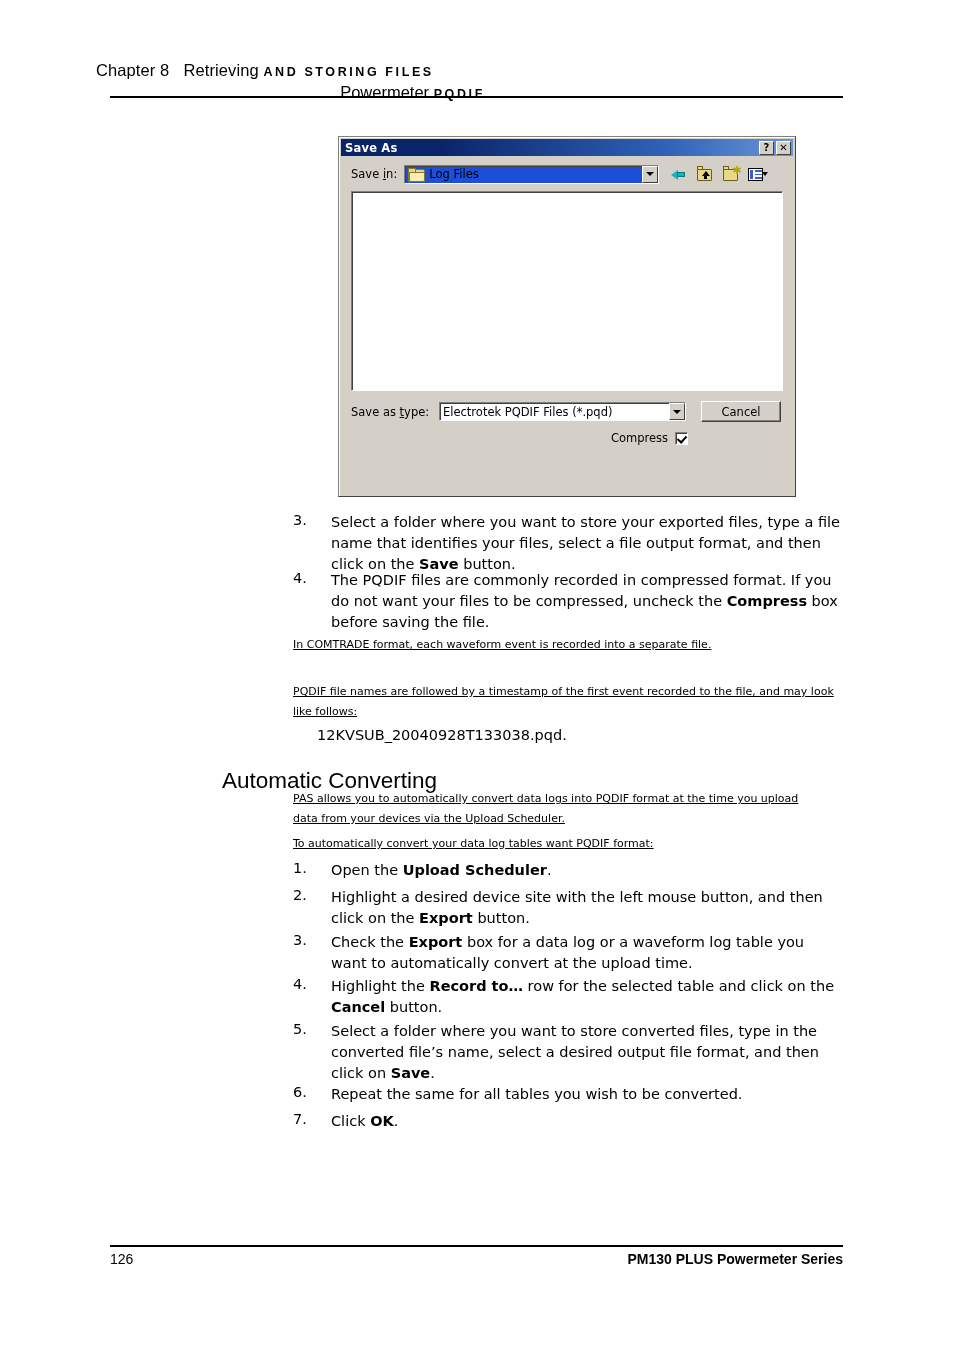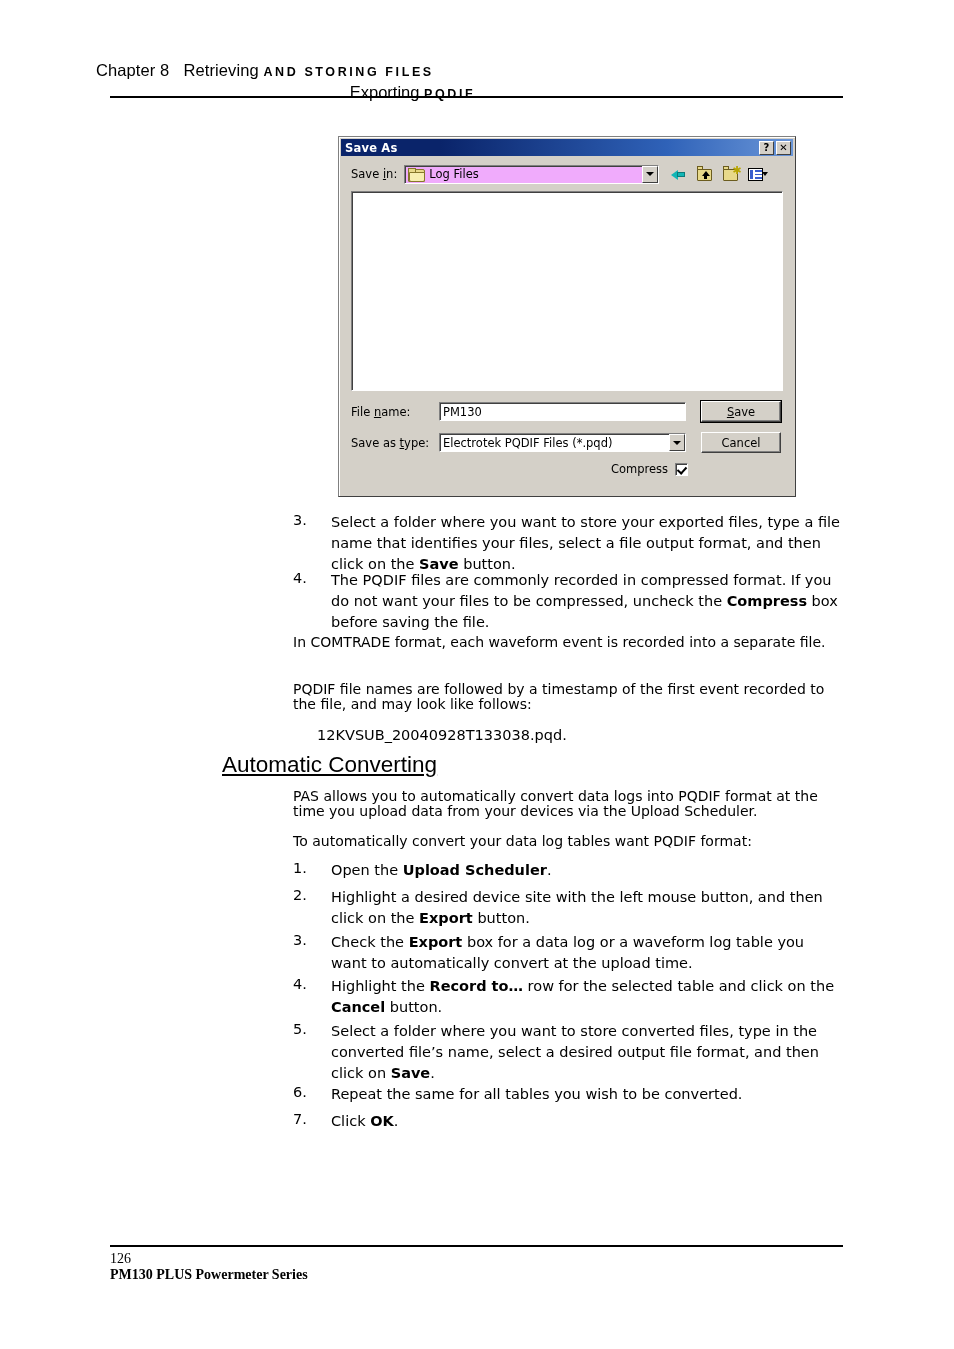--- a/index.html
+++ b/index.html
@@ -110,21 +110,21 @@
     padding: 0 6px 0 12px;
   }
   .savein-label {
     font-size: 11.5px;
     margin-right: 7px;
     white-space: nowrap;
   }
   .savein-combo {
     flex: 1;
     height: 19px;
-    background: #f0abfc;
+    background: #1d4ed8;
     border: 1px solid #808080;
     border-right-color: #ffffff;
     border-bottom-color: #ffffff;
     box-shadow: inset 1px 1px 0 #404040;
     display: flex;
     align-items: center;
     padding-left: 3px;
     box-sizing: border-box;
     max-width: 255px;
   }
@@ -378,22 +378,23 @@
   }
   .li-text {
     font-size: 14.5px;
     line-height: 21px;
     width: 510px;
   }
   .para {
     position: absolute;
     left: 293px;
     width: 540px;
-    font-size: 14px;
-    line-height: 15px;
+    font-size: 11px;
+    line-height: 20px;
+    text-decoration: underline;
   }
   .indent-example {
     position: absolute;
     left: 317px;
     font-size: 14.5px;
   }
   h2.section {
     position: absolute;
     left: 222px;
     margin: 0;
@@ -411,38 +412,37 @@
     height: 2px;
     background: #000;
   }
   .footer {
     position: absolute;
     left: 110px;
     top: 1251px;
     width: 733px;
     display: flex;
     justify-content: space-between;
-    font-family: Liberation Serif, serif;
+    font-family: Liberation Sans, sans-serif;
     font-size: 14px;
-    flex-direction: column;
   }
   .footer-right { font-weight: bold; }
   b { font-weight: bold; }
 </style>
 </head>
 <body>
 
 <div class="page-header">
   <div class="hdr-line1">
     <span>Chapter 8</span>&nbsp;&nbsp;
     <span>Retrieving</span>
     <span class="smallcaps">AND STORING FILES</span>
   </div>
   <div class="hdr-line2">
-    <span>Exporting</span>
+    <span>Powermeter</span>
     <span class="smallcaps">PQDIF</span>
   </div>
 </div>
 <div class="header-rule"></div>
 
 <div class="dialog">
 
   <div class="titlebar">
     <span class="title-text">Save As</span>
     <span class="tb-btn">?</span>
@@ -486,29 +486,20 @@
           <span class="vrow" style="top:5px"></span>
           <span class="vrow" style="top:8.5px"></span>
         </span>
         <span class="view-drop"></span>
       </span>
     </div>
   </div>
 
   <div class="filelist"></div>
 
-  <div class="form-row">
-    <span class="form-label">File <u>n</u>ame:</span>
-    <div class="text-field">
-      <span>PM130</span>
-    </div>
-    <div class="dlg-btn default">
-        <span><u>S</u>ave</span>
-      </div>
-  </div>
 
   <div class="form-row">
     <span class="form-label">Save as <u>t</u>ype:</span>
     <div class="type-combo">
       <span>Electrotek PQDIF Files (*.pqd)</span>
       <span class="combo-arrow">
           <span class="tri-down"></span>
         </span>
     </div>
     <div class="dlg-btn">Cancel</div>
@@ -531,21 +522,21 @@
     <span class="li-num">4.</span>
     <span class="li-text">The PQDIF files are commonly recorded in compressed format. If you do not want your files to be compressed, uncheck the <b>Compress</b> box before saving the file.</span>
   </div>
 
   <div class="para" style="top:635px; width:538px;">In COMTRADE format, each waveform event is recorded into a separate file.</div>
 
   <div class="para" style="top:682px; width:545px;">PQDIF file names are followed by a timestamp of the first event recorded to the file, and may look like follows:</div>
 
   <div class="indent-example" style="top:727px;">12KVSUB_20040928T133038.pqd.</div>
 
-  <h2 class="section" style="top:752px;text-decoration:underline;">Automatic Converting</h2>
+  <h2 class="section" style="top:768px;">Automatic Converting</h2>
 
   <div class="para" style="top:789px; width:528px;">PAS allows you to automatically convert data logs into PQDIF format at the time you upload data from your devices via the Upload Scheduler.</div>
 
   <div class="para" style="top:834px;">To automatically convert your data log tables want PQDIF format:</div>
 
   <div class="li" style="left:293px; top:860px;">
     <span class="li-num">1.</span>
     <span class="li-text">Open the <b>Upload Scheduler</b>.</span>
   </div>
 

